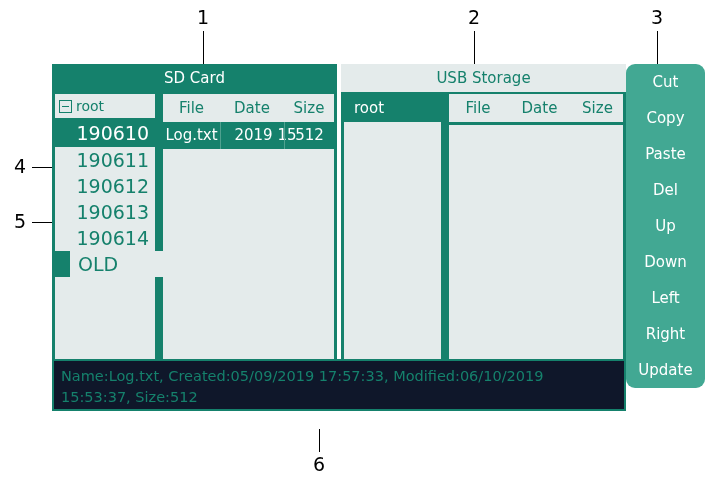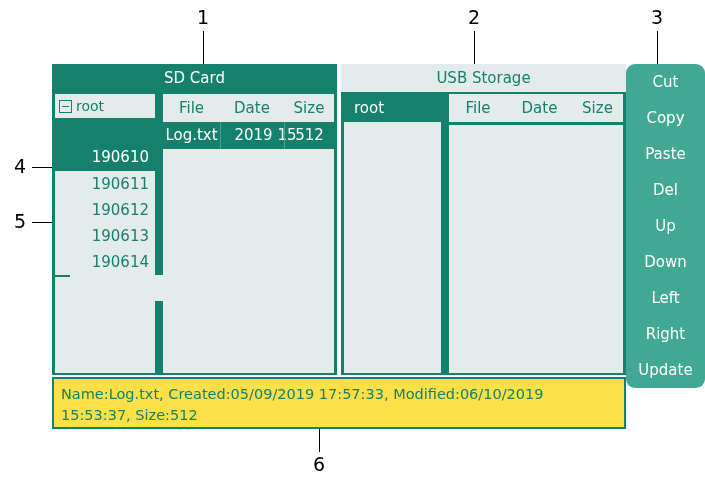--- a/index.html
+++ b/index.html
@@ -118,28 +118,27 @@
     width: 7px;
     height: 1px;
     background: #15816c;
   }
 
   
   .tree-item {
     position: absolute;
     height: 26px;
     line-height: 26px;
-    font-size: 15px;
+    font-size: 19px;
     color: #15816c;
     background: #e4ebeb;
     text-align: right;
     padding-right: 6px;
     box-sizing: border-box;
     white-space: nowrap;
-    margin-top: 24px;
   }
   .tree-item.selected {
     background: #15816c;
     color: #ffffff;
   }
   .tree-item.left {
     text-align: left;
     padding-left: 8px;
     padding-right: 0;
   }
@@ -194,24 +193,24 @@
     top: 0;
     width: 1px;
     height: 27px;
     background: #4fa18f;
   }
 
   
   #statusbar {
     position: absolute;
     left: 0;
-    top: 313px;
+    top: 295px;
     width: 574px;
     height: 52px;
-    background: #fde047;
+    background: #0f172a;
     border: 2px solid #15816c;
     box-sizing: border-box;
     color: #15816c;
     font-size: 14.5px;
     line-height: 21px;
     padding: 5px 7px;
   }
 
   
   #sidebar {

